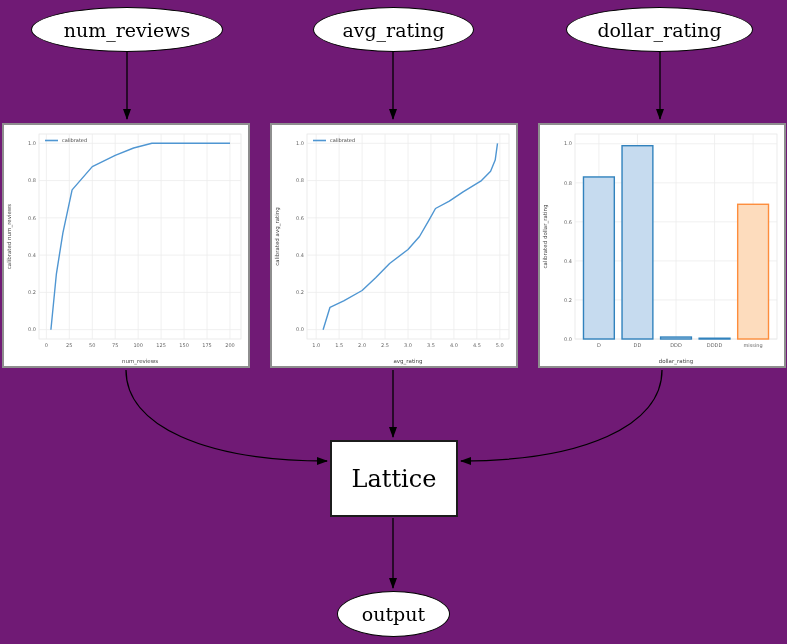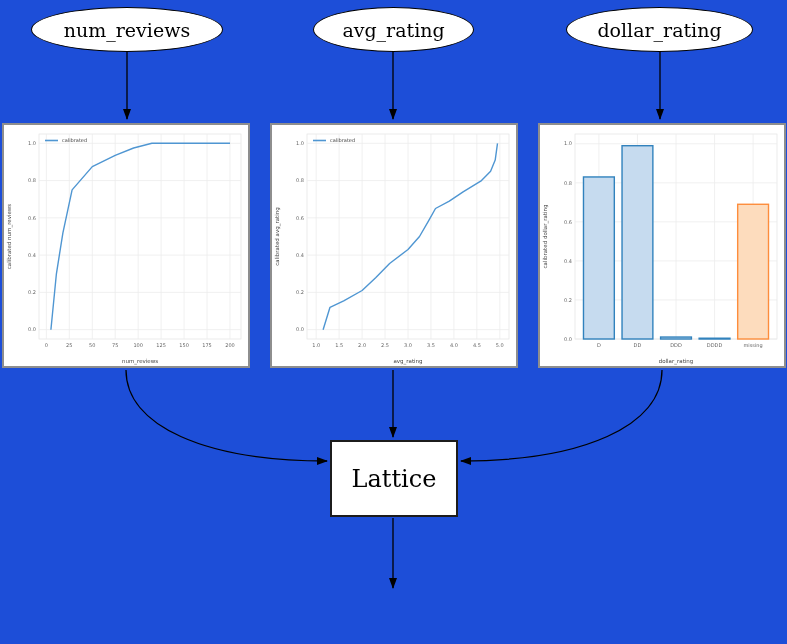--- a/index.html
+++ b/index.html
@@ -2,21 +2,21 @@
 <html><head>
 <meta charset="utf-8">
 <style>
   * { box-sizing: border-box; margin: 0; padding: 0; }
   html, body { background: #ffffff; }
   body { font-family: "DejaVu Sans", sans-serif; }
   .canvas {
     position: relative;
     width: 787px;
     height: 644px;
-    background: #1d4ed8;
+    background: #701a75;
     overflow: hidden;
   }
   .edges-layer {
     position: absolute;
     left: 0; top: 0;
     width: 787px; height: 644px;
     pointer-events: none;
   }
   .node {
     position: absolute;
@@ -196,14 +196,17 @@
         <text x="213.09923664122138" y="222" text-anchor="middle" font-size="5" fill="#666666">missing</text>
         <text x="136" y="238" text-anchor="middle" font-size="5.5" fill="#444444">dollar_rating</text>
         <text x="7" y="111.5" text-anchor="middle" font-size="5.5" fill="#444444" transform="rotate(-90 7 111.5)">calibrated dollar_rating</text>
       </svg>
   </div>
 
   <div class="node box" id="node-lattice">
     <span>Lattice</span>
   </div>
 
+  <div class="node ellipse" id="node-output">
+    <span>output</span>
+  </div>
 
 </div>
 
 </body></html>

